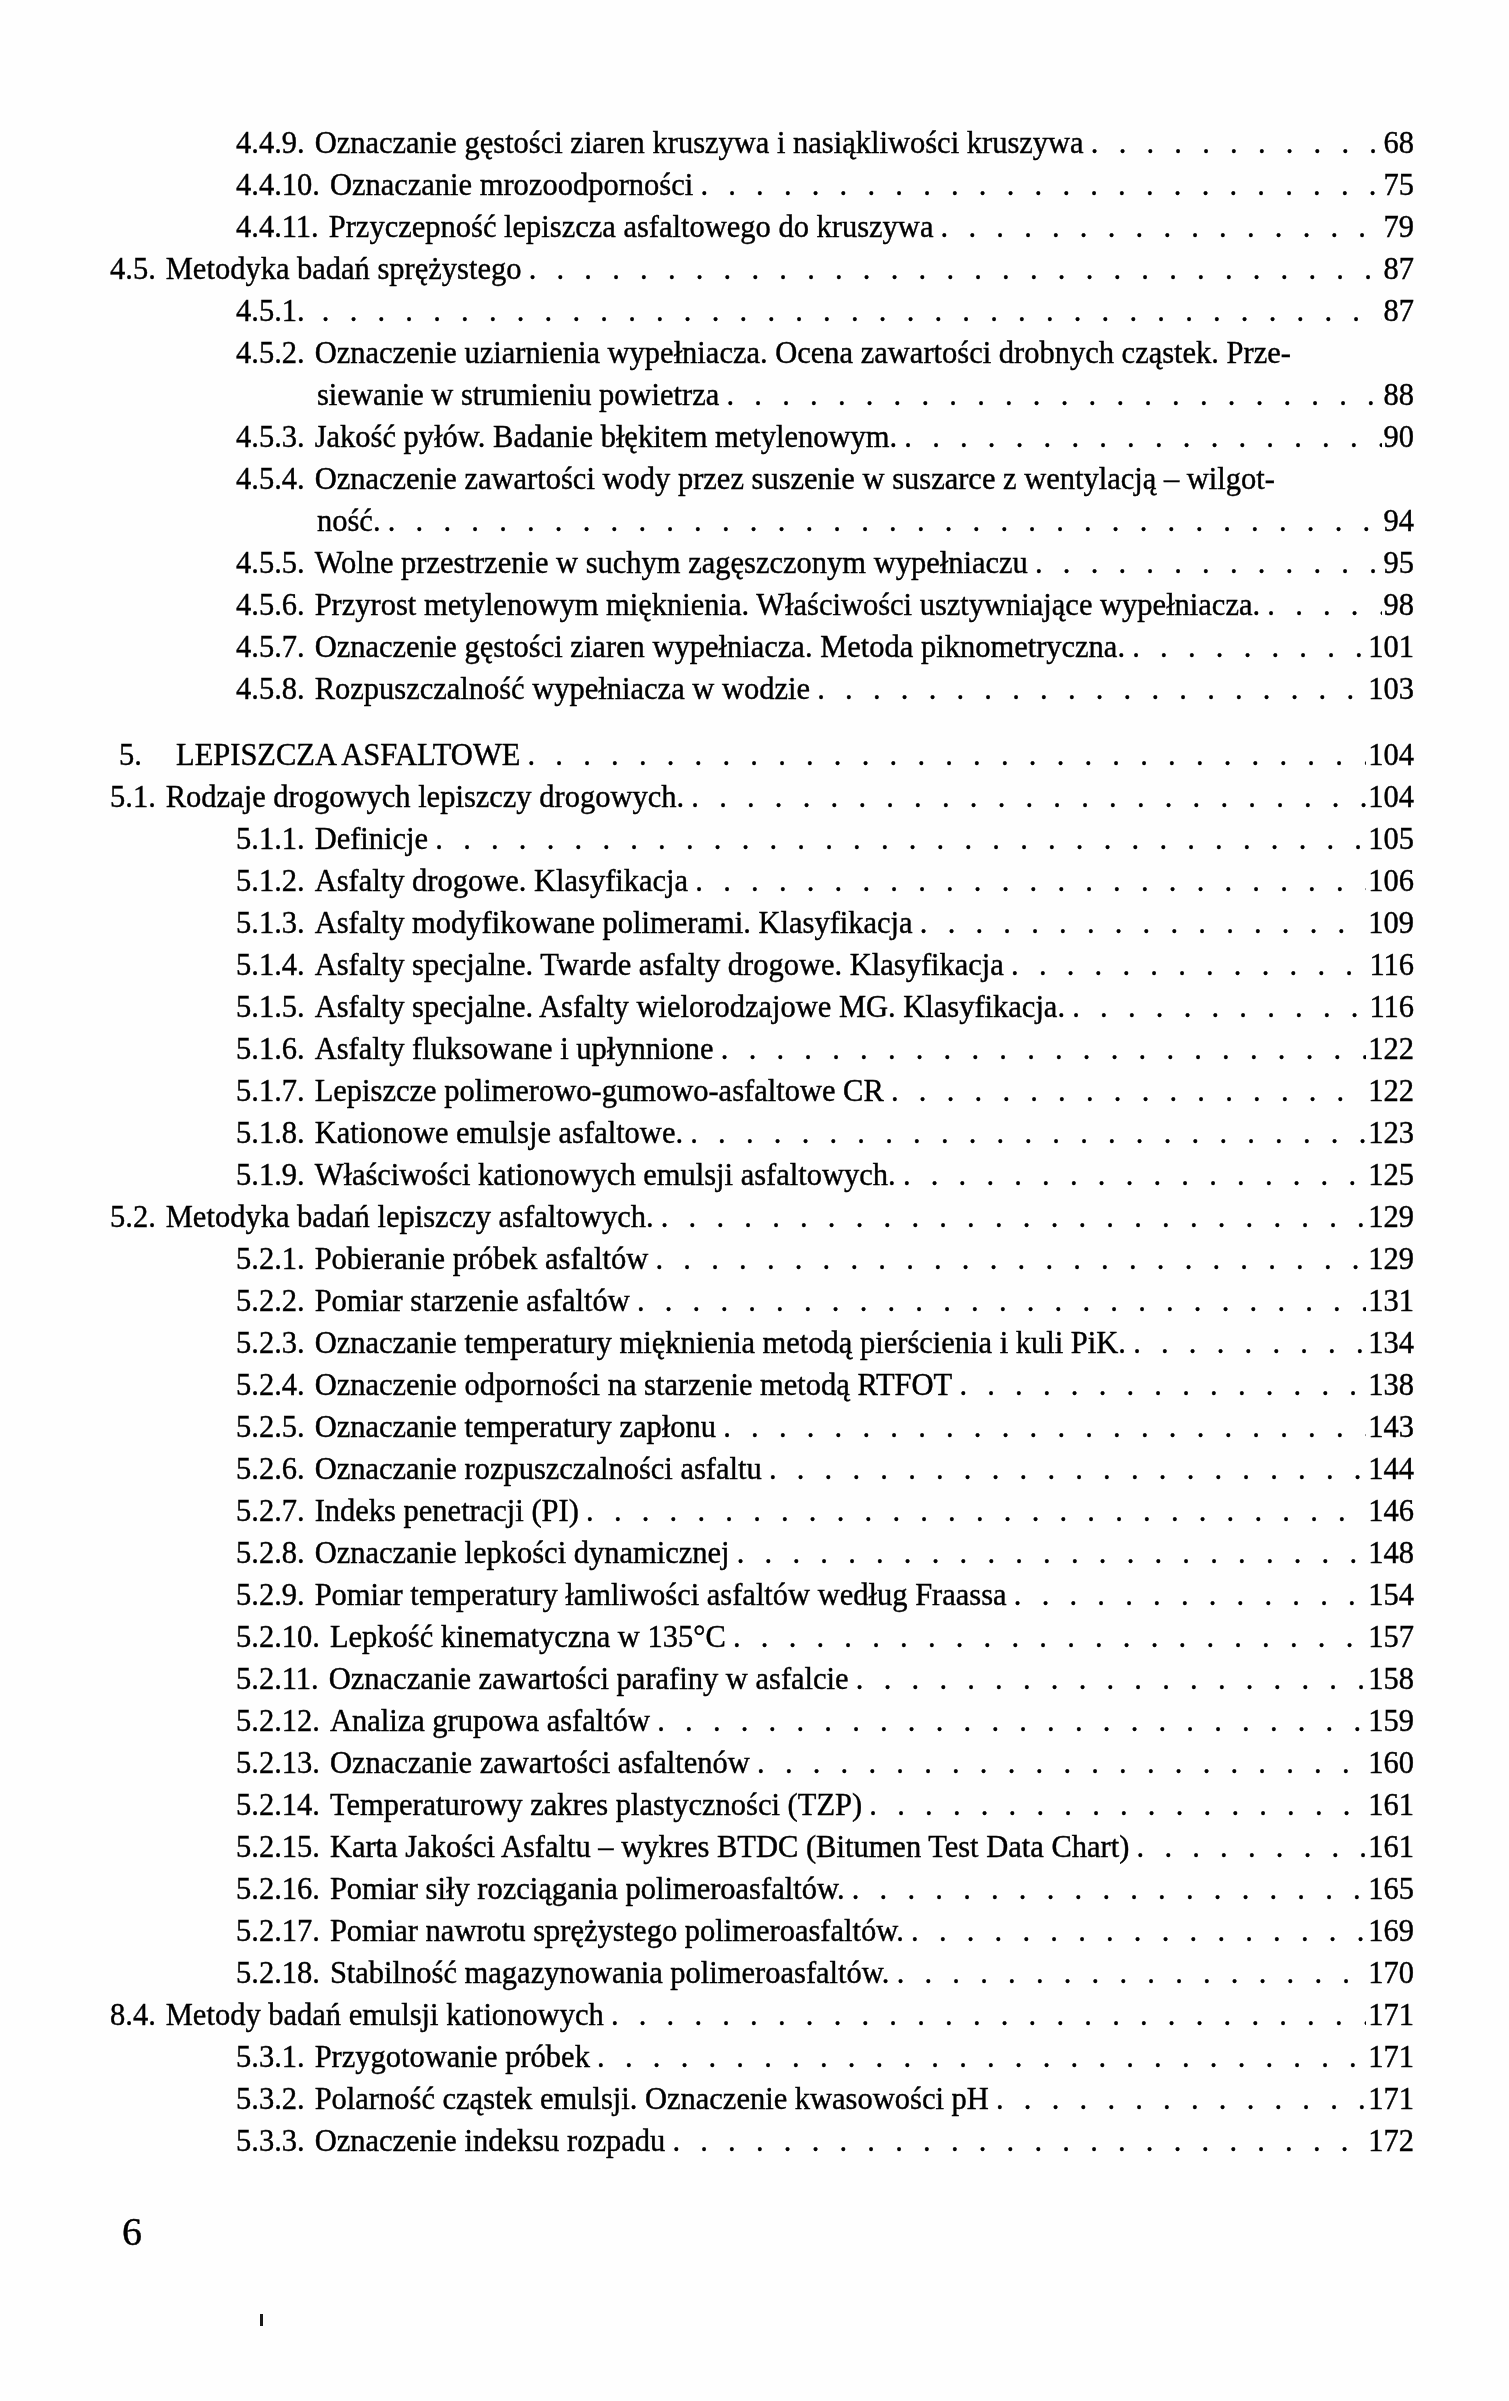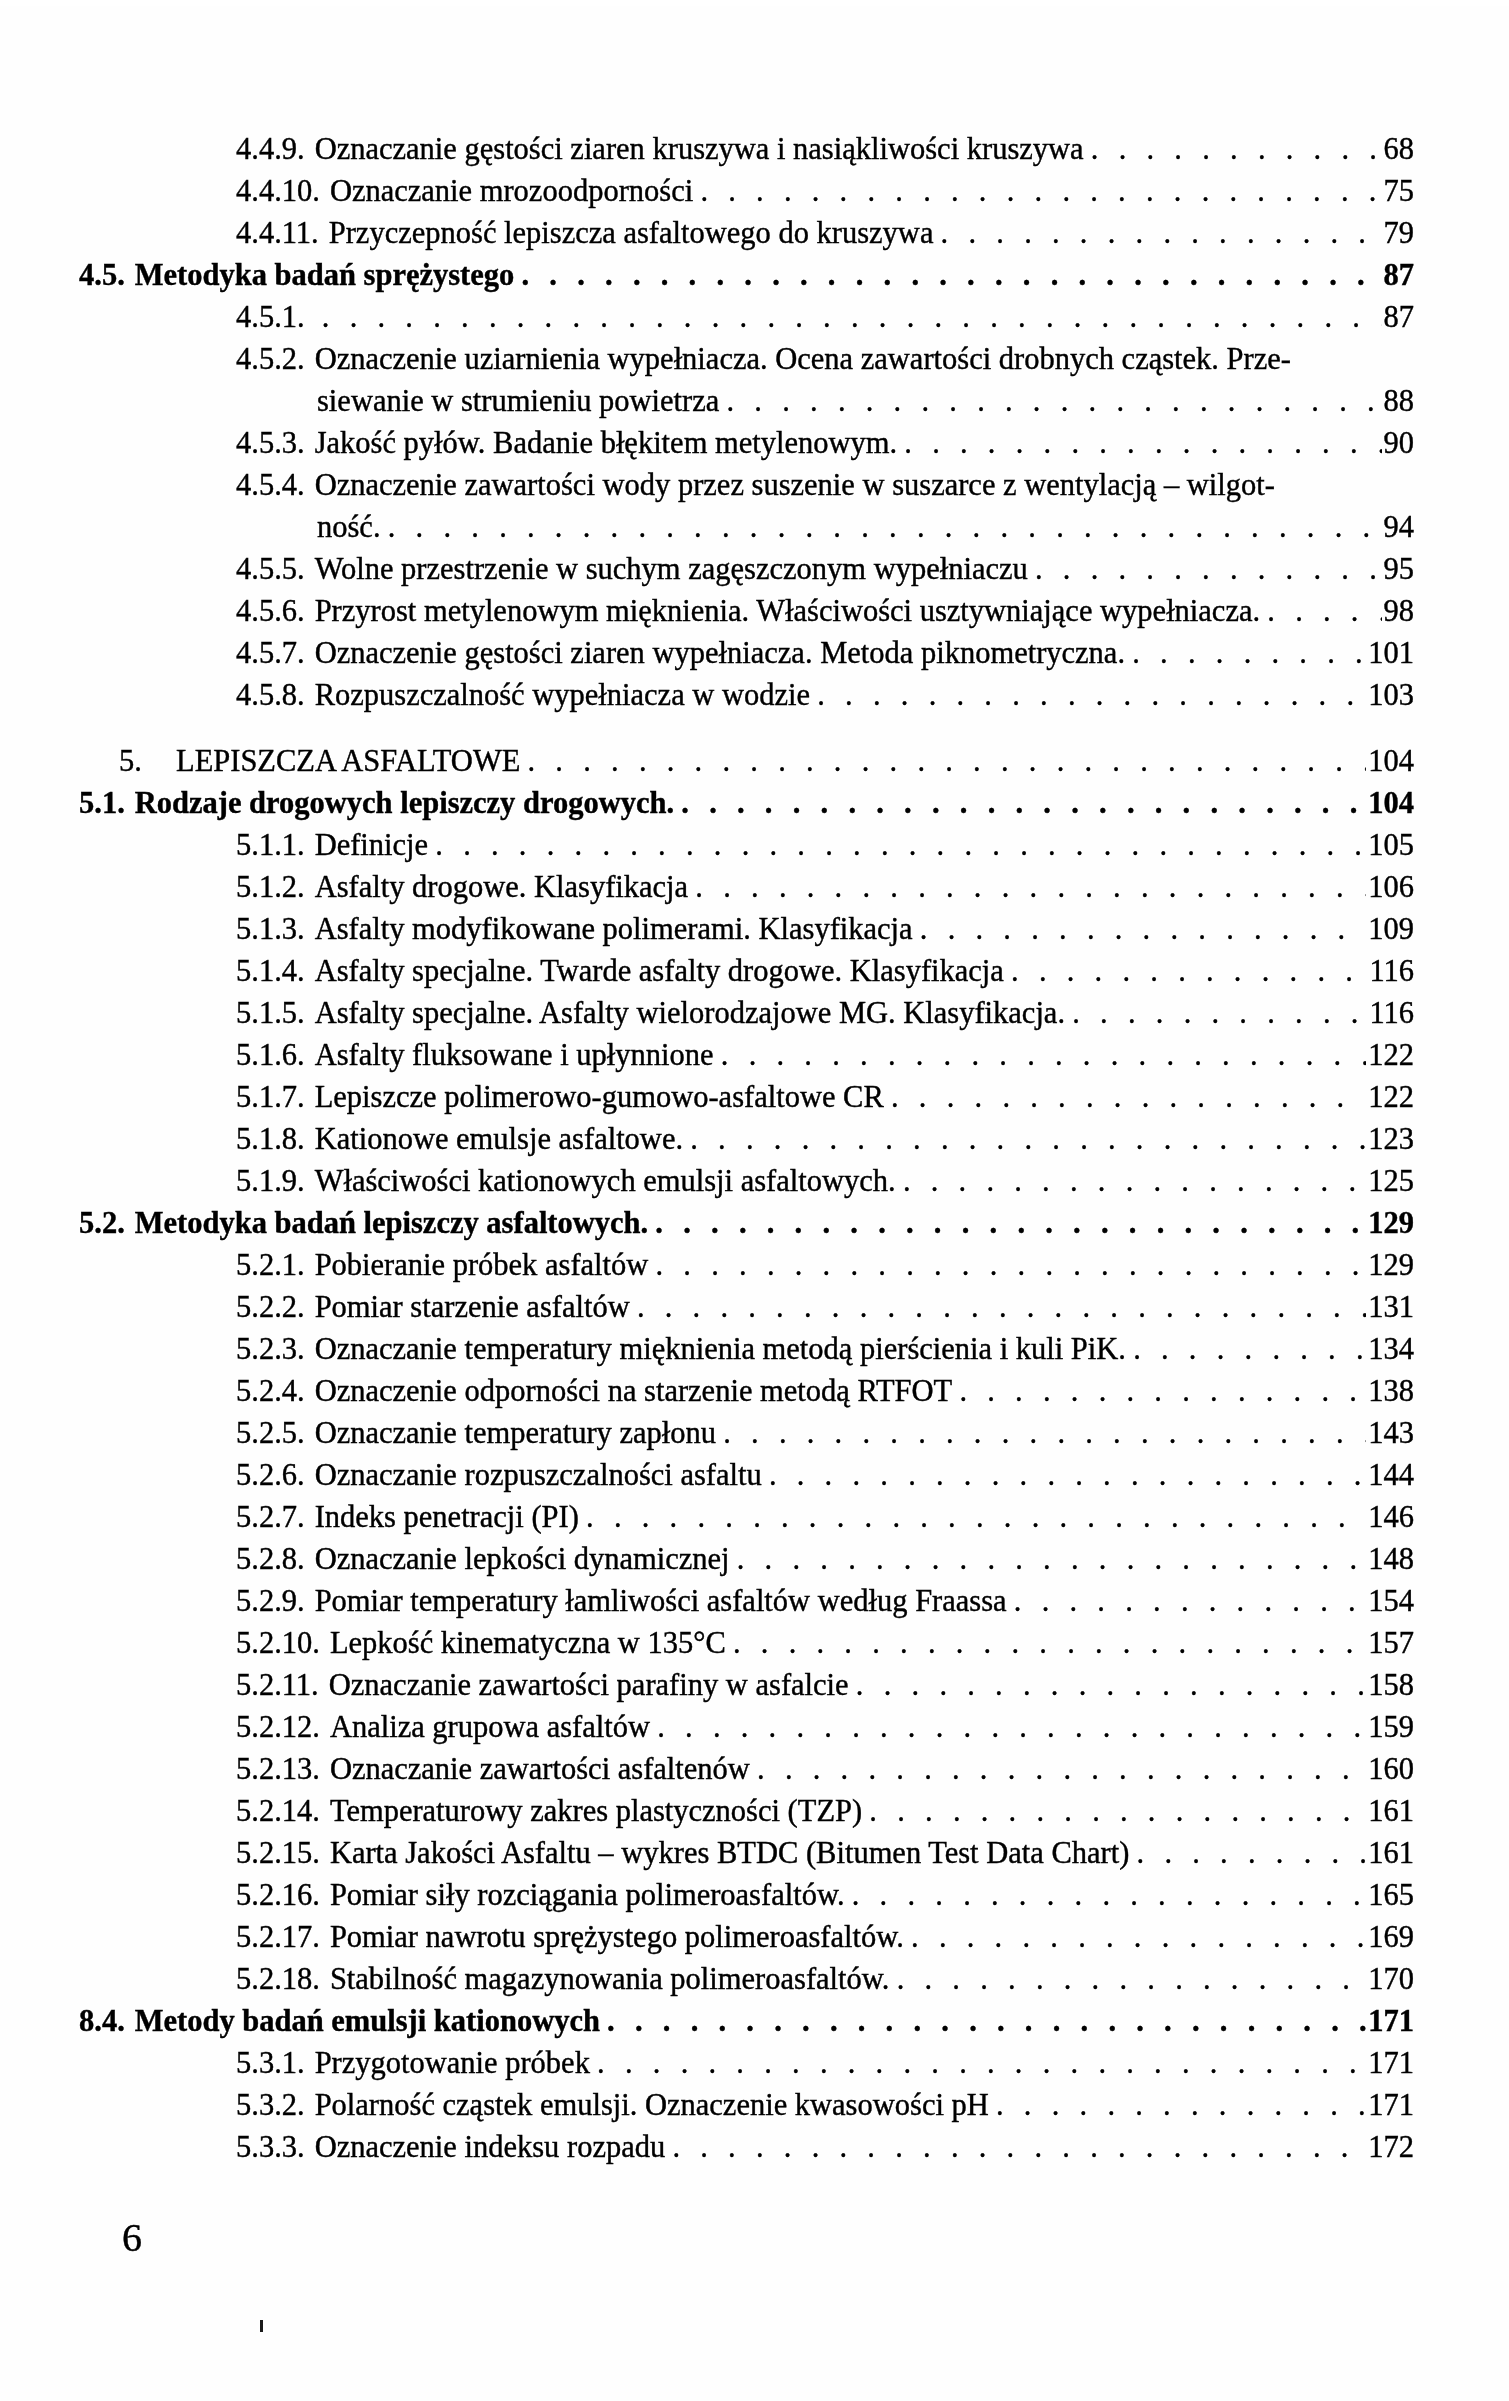--- a/index.html
+++ b/index.html
@@ -12,41 +12,40 @@
     height: 2401px;
     position: relative;
     overflow: hidden;
     font-family: "Liberation Serif", serif;
     color: #000;
   }
   .page {
     position: absolute;
     inset: 0;
     background: #fefefe;
-    margin-top: 6px;
   }
   .toc {
     position: absolute;
     top: 122px;
     left: 0;
     right: 95px; 
   }
   .entry {
     font-size: 30.5px;
     line-height: 42px;
     -webkit-text-stroke: 0.4px #000; 
   }
   .entry.gap { margin-top: 24px; } 
   .line {
     display: flex;
     align-items: baseline;
   }
   
   .l1 > .line { padding-left: 119px; }
-  .l2 > .line { padding-left: 79px; font-weight: bold; }
+  .l2 > .line { padding-left: 110px; }
   .l3 > .line { padding-left: 236px; }
   .line.cont { padding-left: 317px !important; justify-content: flex-end; }
   .num { white-space: pre; margin-right: 10px; }
   .l1 .num { min-width: 47px; } 
   .txt { white-space: pre; }
   .leader {
     flex: 1 1 auto;
     overflow: hidden;
     white-space: nowrap;
     letter-spacing: 6.3px;

